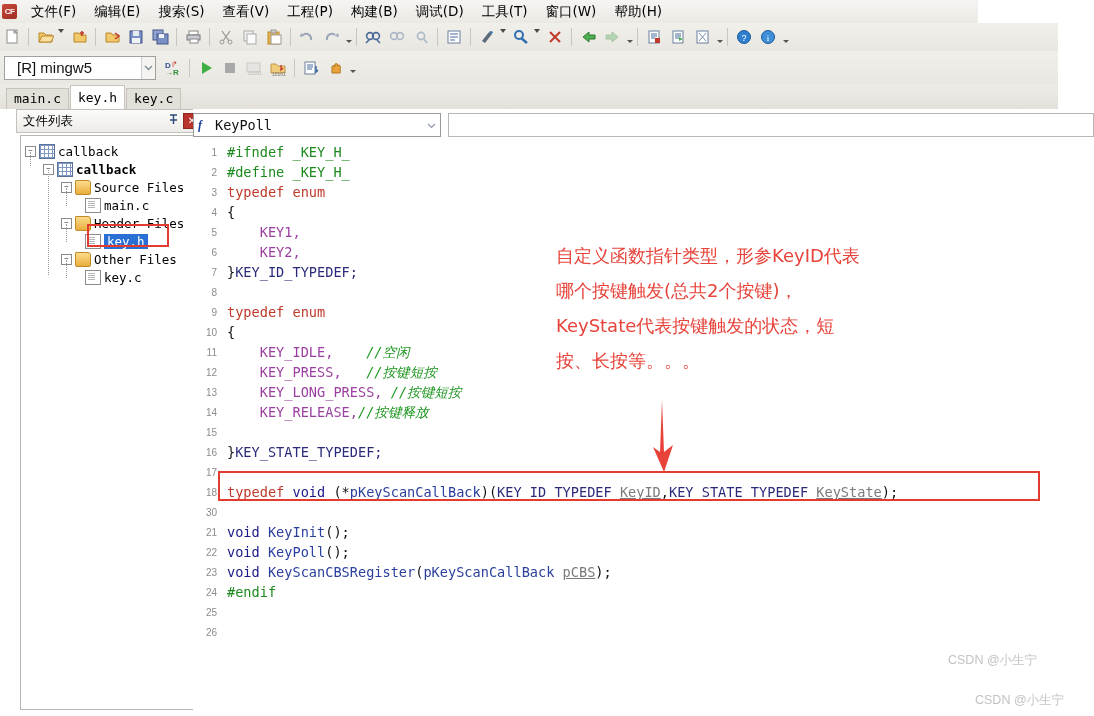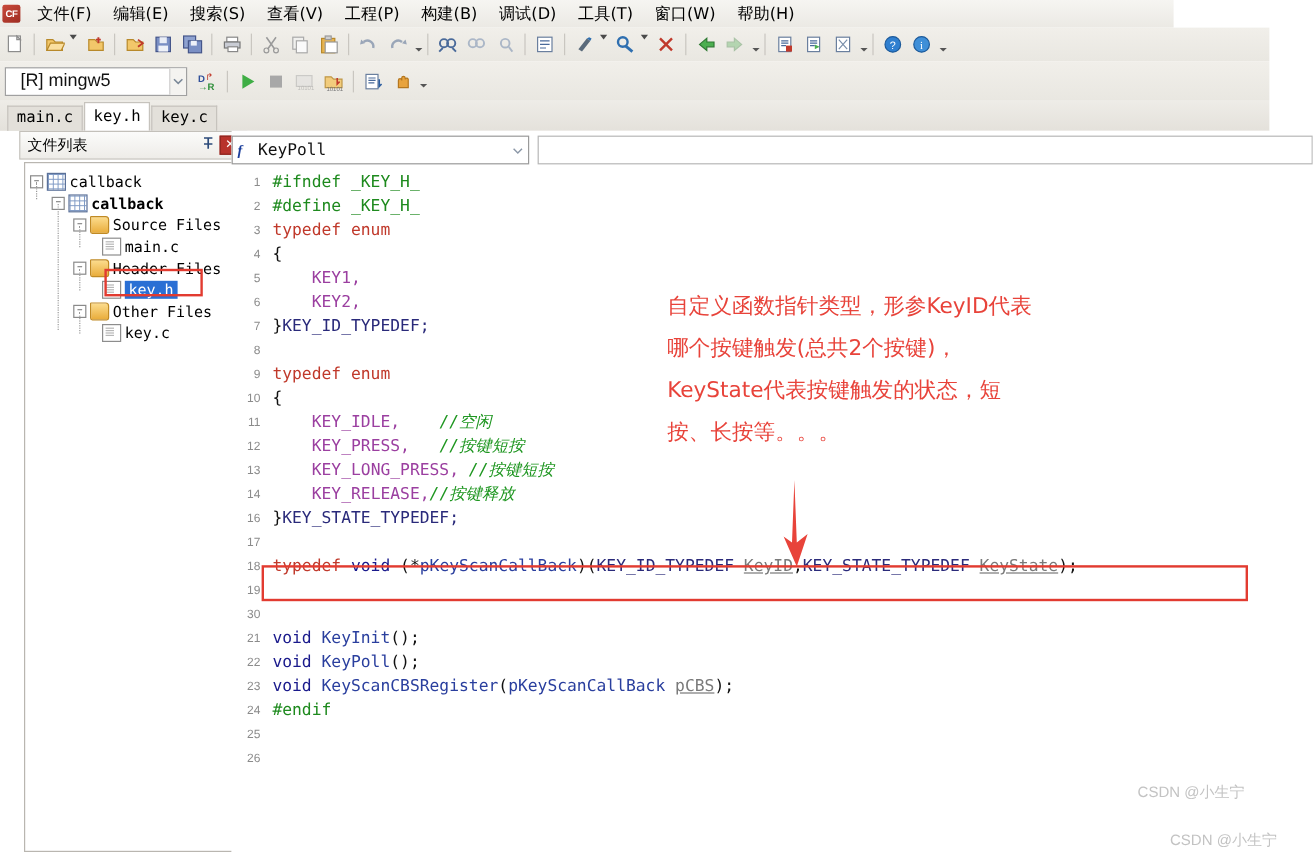--- a/index.html
+++ b/index.html
@@ -547,24 +547,24 @@
         <div class="cline"><div class="lnum">5</div><div class="ctext"><span class="k-plain">    </span><span class="k-id">KEY1,</span></div></div>
         <div class="cline"><div class="lnum">6</div><div class="ctext"><span class="k-plain">    </span><span class="k-id">KEY2,</span></div></div>
         <div class="cline"><div class="lnum">7</div><div class="ctext"><span class="k-plain">}</span><span class="k-type">KEY_ID_TYPEDEF;</span></div></div>
         <div class="cline"><div class="lnum">8</div><div class="ctext"></div></div>
         <div class="cline"><div class="lnum">9</div><div class="ctext"><span class="k-kw">typedef enum</span></div></div>
         <div class="cline"><div class="lnum">10</div><div class="ctext"><span class="k-plain">{</span></div></div>
         <div class="cline"><div class="lnum">11</div><div class="ctext"><span class="k-plain">    </span><span class="k-id">KEY_IDLE,    </span><span class="k-cmt">//空闲</span></div></div>
         <div class="cline"><div class="lnum">12</div><div class="ctext"><span class="k-plain">    </span><span class="k-id">KEY_PRESS,   </span><span class="k-cmt">//按键短按</span></div></div>
         <div class="cline"><div class="lnum">13</div><div class="ctext"><span class="k-plain">    </span><span class="k-id">KEY_LONG_PRESS, </span><span class="k-cmt">//按键短按</span></div></div>
         <div class="cline"><div class="lnum">14</div><div class="ctext"><span class="k-plain">    </span><span class="k-id">KEY_RELEASE,</span><span class="k-cmt">//按键释放</span></div></div>
+        <div class="cline"><div class="lnum">15</div><div class="ctext"></div></div>
         <div class="cline"><div class="lnum">16</div><div class="ctext"><span class="k-plain">}</span><span class="k-type">KEY_STATE_TYPEDEF;</span></div></div>
         <div class="cline"><div class="lnum">17</div><div class="ctext"></div></div>
         <div class="cline"><div class="lnum">18</div><div class="ctext"><span class="k-kw">typedef </span><span class="k-kw2">void </span><span class="k-plain">(*</span><span class="k-fn">pKeyScanCallBack</span><span class="k-plain">)(</span><span class="k-type">KEY_ID_TYPEDEF </span><span class="k-var">KeyID</span><span class="k-plain">,</span><span class="k-type">KEY_STATE_TYPEDEF </span><span class="k-var">KeyState</span><span class="k-plain">);</span></div></div>
-        <div class="cline"><div class="lnum">19</div><div class="ctext"></div></div>
         <div class="cline"><div class="lnum">30</div><div class="ctext"></div></div>
         <div class="cline"><div class="lnum">21</div><div class="ctext"><span class="k-kw2">void </span><span class="k-fn">KeyInit</span><span class="k-plain">();</span></div></div>
         <div class="cline"><div class="lnum">22</div><div class="ctext"><span class="k-kw2">void </span><span class="k-fn">KeyPoll</span><span class="k-plain">();</span></div></div>
         <div class="cline"><div class="lnum">23</div><div class="ctext"><span class="k-kw2">void </span><span class="k-fn">KeyScanCBSRegister</span><span class="k-plain">(</span><span class="k-fn">pKeyScanCallBack </span><span class="k-var">pCBS</span><span class="k-plain">);</span></div></div>
         <div class="cline"><div class="lnum">24</div><div class="ctext"><span class="k-pre">#endif</span></div></div>
         <div class="cline"><div class="lnum">25</div><div class="ctext"></div></div>
         <div class="cline"><div class="lnum">26</div><div class="ctext"></div></div>
       </div>
 
     <div class="redbox-code"></div>

